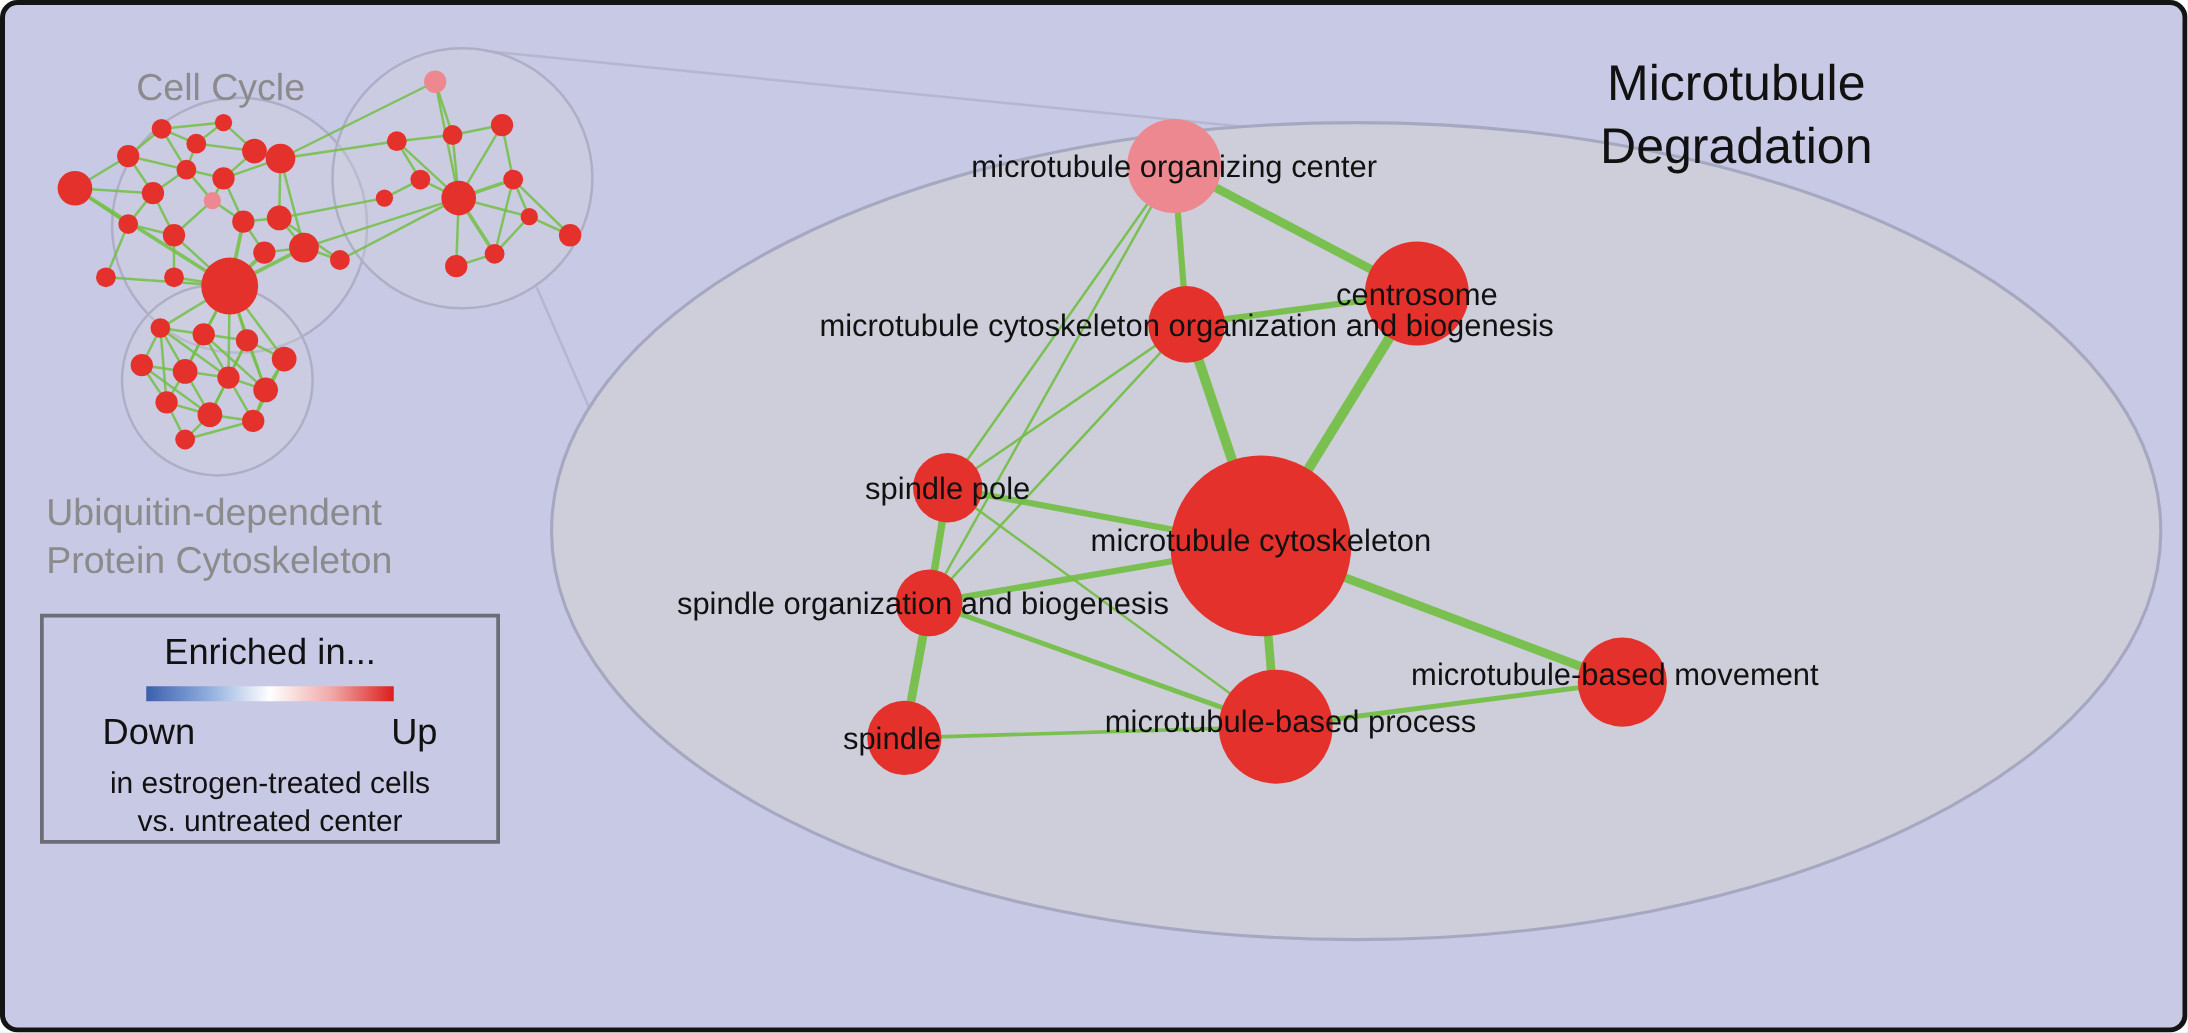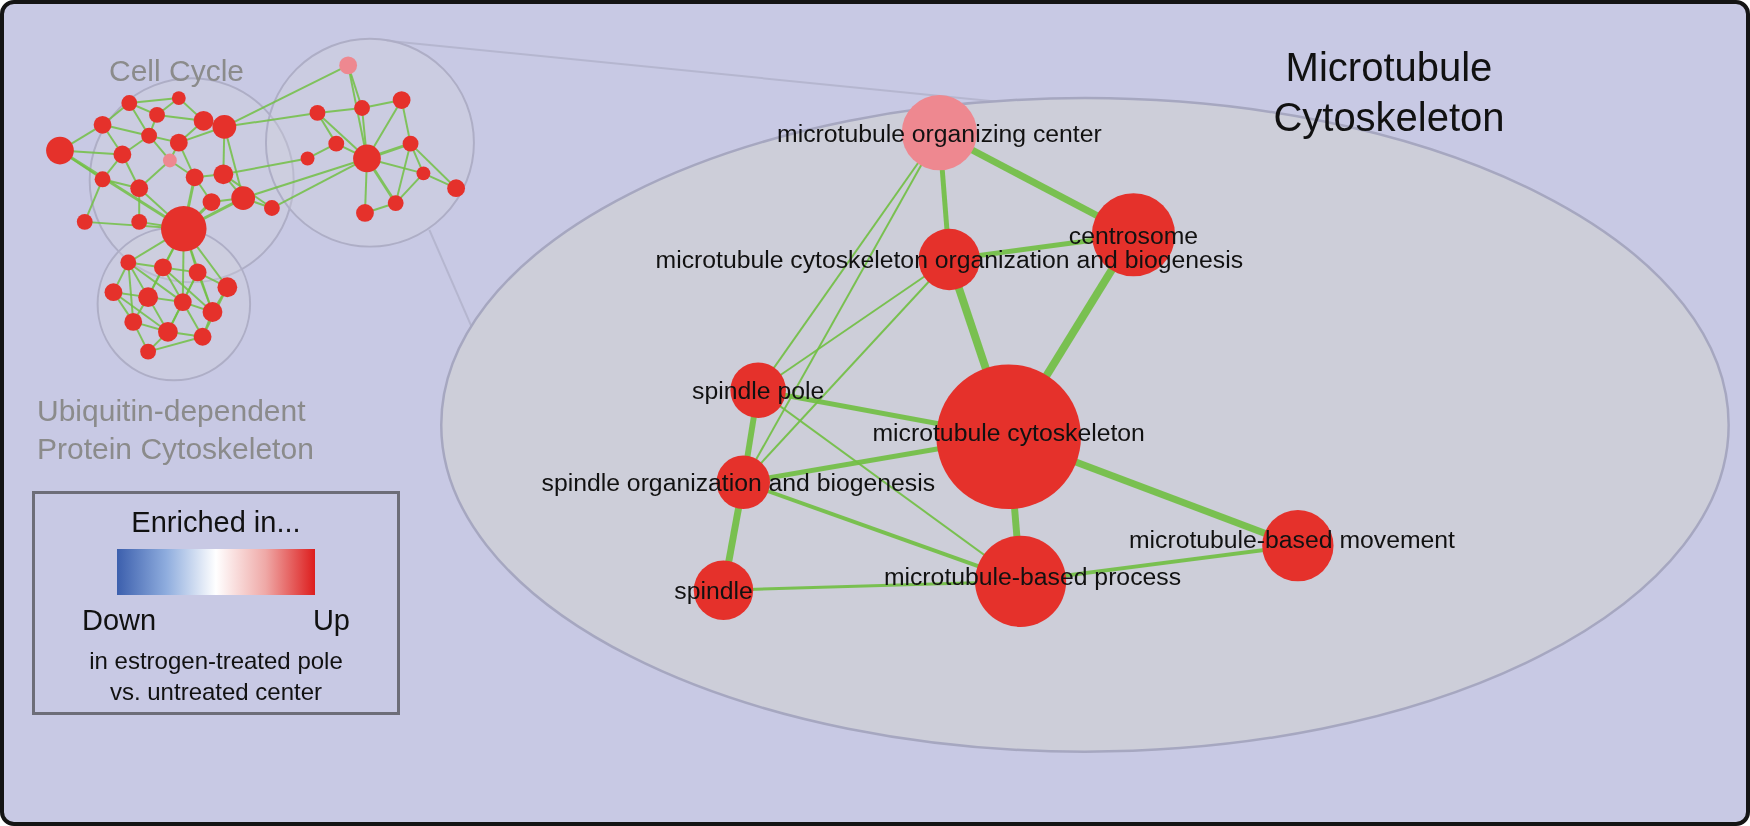--- a/index.html
+++ b/index.html
@@ -18,21 +18,21 @@
 
   .figure-title{
     position:absolute;left:1265px;top:38px;width:240px;
     text-align:center;font-size:40px;line-height:1.25;color:#111111;
   }
   .cluster-label{position:absolute;color:#8b8b8b;font-size:30px;line-height:1.25;}
   .label-cell-cycle{left:105px;top:48px;}
   .label-ubiquitin{left:33px;top:388px;}
 
   .legend{
-    position:absolute;left:28px;top:487px;width:368px;height:224px;
+    position:absolute;left:28px;top:487px;width:368px;height:184px;
     border:3px solid #6d6d78;box-sizing:border-box;
     display:flex;flex-direction:column;align-items:center;
     padding-top:12px;color:#111111;
   }
   .legend-title{font-size:29px;}
   .legend-gradient{width:198px;height:46px;margin-top:10px;}
   .legend-row{width:268px;display:flex;justify-content:space-between;font-size:29px;margin-top:9px;}
   .legend-sub{font-size:24px;margin-top:3px;}
   .legend-sub.first{margin-top:10px;}
 </style>
@@ -233,34 +233,34 @@
       <text x="757" y="399" text-anchor="middle" font-size="25" fill="#111111">spindle pole</text>
       <text x="1010" y="441" text-anchor="middle" font-size="25" fill="#111111">microtubule cytoskeleton</text>
       <text x="737" y="492" text-anchor="middle" font-size="25" fill="#111111">spindle organization and biogenesis</text>
       <text x="1296" y="549" text-anchor="middle" font-size="25" fill="#111111">microtubule-based movement</text>
       <text x="1034" y="587" text-anchor="middle" font-size="25" fill="#111111">microtubule-based process</text>
       <text x="712" y="601" text-anchor="middle" font-size="25" fill="#111111">spindle</text>
     </svg>
 
   <div class="figure-title">
     <div>Microtubule</div>
-    <div>Cytoskeleton</div>
+    <div>Degradation</div>
   </div>
 
   <div class="cluster-label label-cell-cycle">Cell Cycle</div>
 
   <div class="cluster-label label-ubiquitin">
     <div>Ubiquitin-dependent</div>
     <div>Protein Cytoskeleton</div>
   </div>
 
   <div class="legend">
     <div class="legend-title">Enriched in...</div>
     <div class="legend-gradient" style="background: linear-gradient(to right, rgb(60, 95, 173), rgb(143, 173, 222), rgb(255, 255, 255), rgb(239, 169, 167), rgb(221, 29, 29));"></div>
     <div class="legend-row">
       <span>Down</span>
       <span>Up</span>
     </div>
-    <div class="legend-sub first">in estrogen-treated pole</div>
+    <div class="legend-sub first">in estrogen-treated cells</div>
     <div class="legend-sub">vs. untreated center</div>
   </div>
 
 </div>
 
 </body></html>

